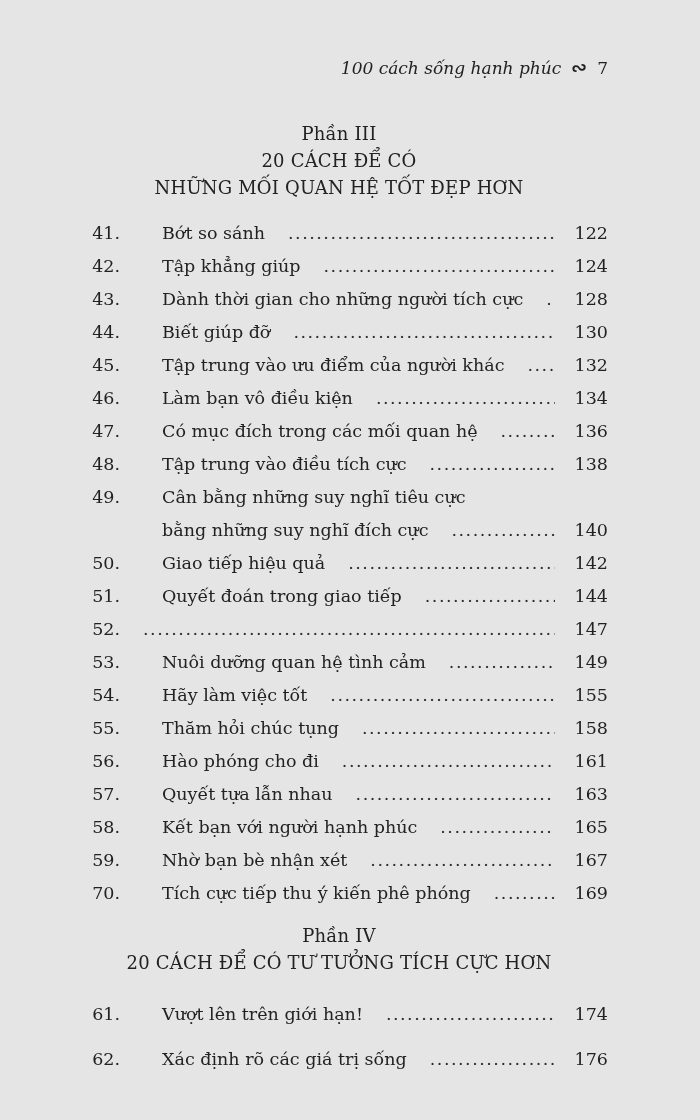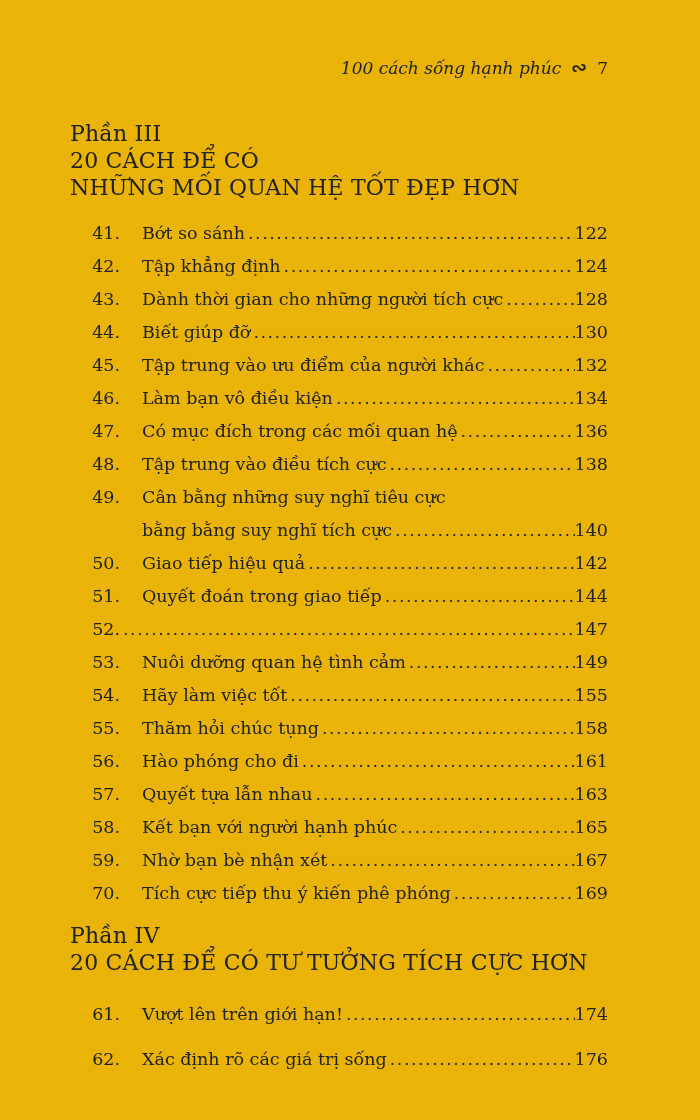--- a/index.html
+++ b/index.html
@@ -8,53 +8,55 @@
     width: 700px;
     height: 1120px;
     font-family: "DejaVu Serif", serif;
     color: #222222;
     overflow: hidden;
   }
   .page {
     width: 700px;
     height: 1120px;
     padding: 56px 92px 0 70px;
-    background: #eab308;
+    background: #e5e5e5;
     overflow: hidden;
   }
   .running-header {
     display: flex;
     justify-content: flex-end;
     align-items: baseline;
     gap: 10px;
     font-size: 17px;
     margin-bottom: 42px;
   }
   .header-title { font-style: italic; }
   .ornament {
     font-family: "DejaVu Sans", sans-serif;
     font-size: 19px;
     font-weight: bold;
     transform: rotate(-8deg);
     display: inline-block;
   }
   .header-pagenum { font-size: 17px; }
   .section-heading {
-    font-size: 22px;
+    text-align: center;
+    font-size: 18px;
     line-height: 27px;
     margin-bottom: 16px;
     letter-spacing: 0.2px;
   }
   .row {
     display: flex;
     align-items: baseline;
     font-size: 17.5px;
     height: 33px;
     line-height: 33px;
     white-space: nowrap;
+    gap: 20px;
   }
   .num {
     flex: none;
     width: 50px;
     text-align: right;
   }
   .titlecell {
     flex: none;
     padding-left: 22px;
     white-space: nowrap;
@@ -91,21 +93,21 @@
         </div>
         <div class="entries">
           <div class="row">
             <span class="num">41.</span>
             <span class="titlecell">Bớt so sánh</span>
             <span class="dots">......................................................................................................................................................</span>
             <span class="pagenum">122</span>
           </div>
           <div class="row">
             <span class="num">42.</span>
-            <span class="titlecell">Tập khẳng định</span>
+            <span class="titlecell">Tập khẳng giúp</span>
             <span class="dots">......................................................................................................................................................</span>
             <span class="pagenum">124</span>
           </div>
           <div class="row">
             <span class="num">43.</span>
             <span class="titlecell">Dành thời gian cho những người tích cực</span>
             <span class="dots">......................................................................................................................................................</span>
             <span class="pagenum">128</span>
           </div>
           <div class="row">
@@ -137,21 +139,21 @@
             <span class="titlecell">Tập trung vào điều tích cực</span>
             <span class="dots">......................................................................................................................................................</span>
             <span class="pagenum">138</span>
           </div>
           <div class="row">
             <span class="num">49.</span>
             <span class="titlecell">Cân bằng những suy nghĩ tiêu cực</span>
           </div>
           <div class="row">
             <span class="num"></span>
-            <span class="titlecell">bằng bằng suy nghĩ tích cực</span>
+            <span class="titlecell">bằng những suy nghĩ đích cực</span>
             <span class="dots">......................................................................................................................................................</span>
             <span class="pagenum">140</span>
           </div>
           <div class="row">
             <span class="num">50.</span>
             <span class="titlecell">Giao tiếp hiệu quả</span>
             <span class="dots">......................................................................................................................................................</span>
             <span class="pagenum">142</span>
           </div>
           <div class="row">

